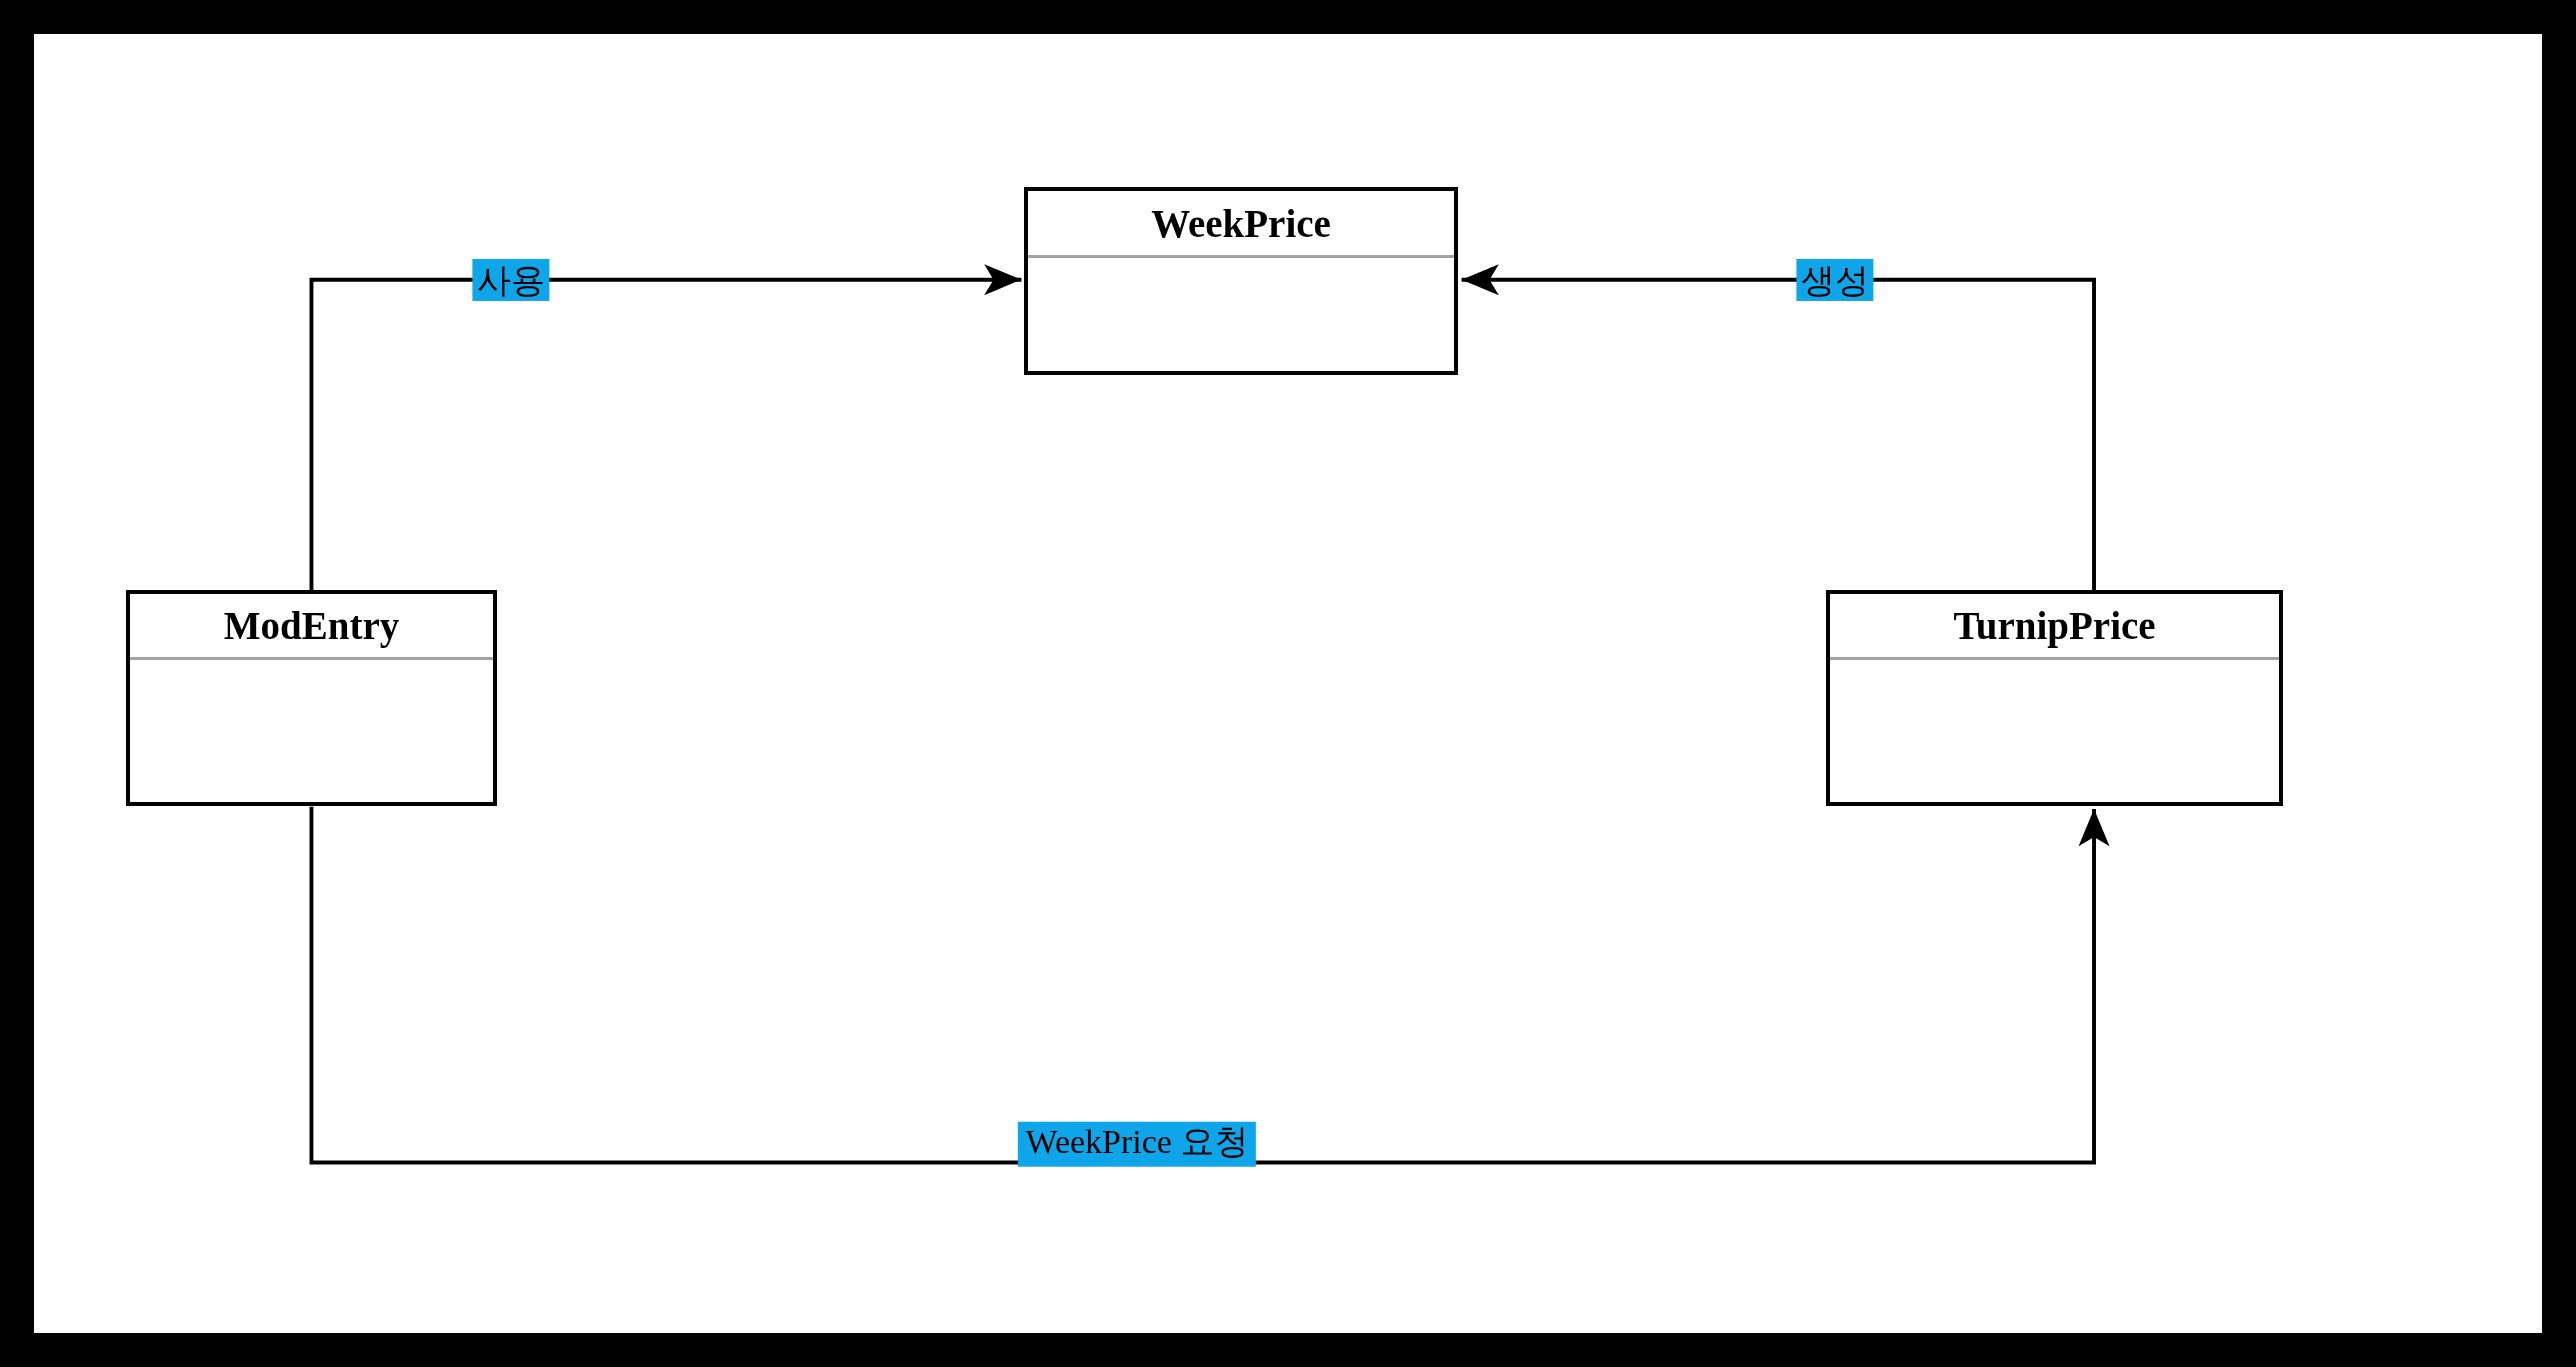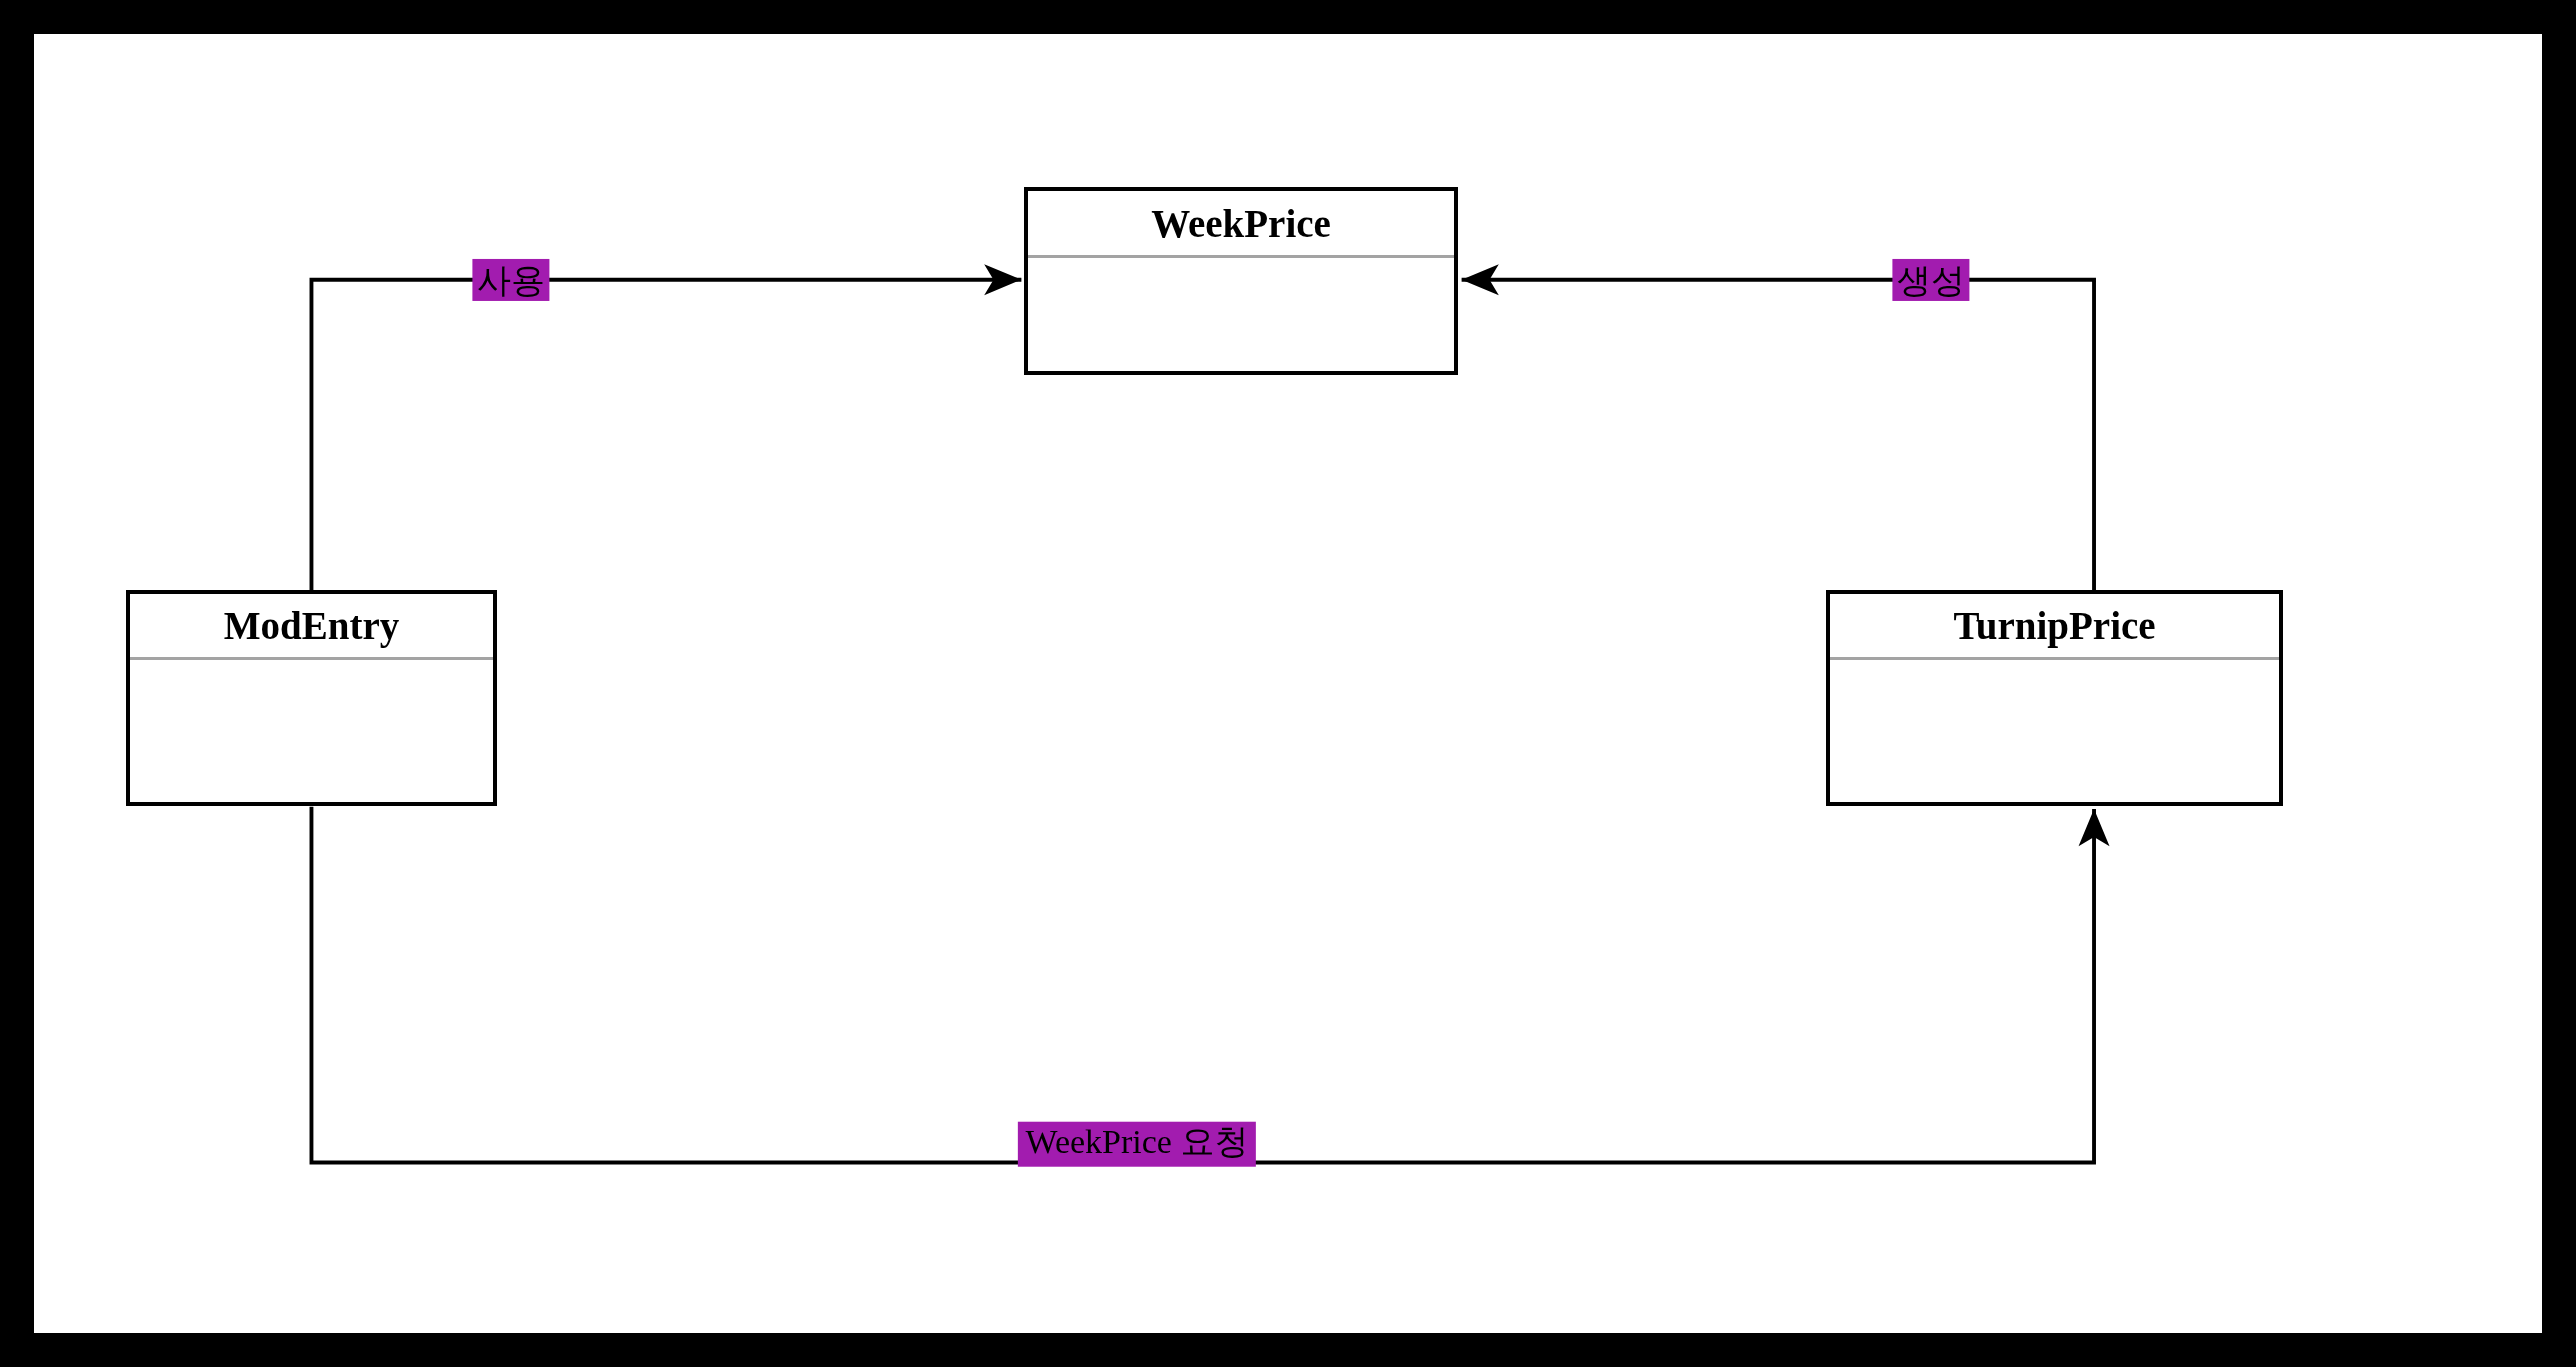--- a/index.html
+++ b/index.html
@@ -57,42 +57,42 @@
     height: 3.1px;
     background: #a3a3a3;
     flex: 0 0 auto;
   }
   .node-body {
     flex: 1 1 auto;
     background: #ffffff;
   }
   .edge-label {
     position: absolute;
-    background: #a21caf;
+    background: #0ea5e9;
     color: #000000;
     font-size: 34px;
     line-height: 1.15;
     white-space: nowrap;
     padding: 1.5px 4.6px;
     transform: translate(-50%, -50%);
   }
   .edge-label.baseline-on-line {
     transform: translate(-50%, -100%);
     padding: 0 7.7px 6.2px 7.7px;
   }
   
   .node-weekprice   { left: 990px; top: 153px; width: 434px; height: 188px; }
   .node-weekprice .node-title   { height: 64px; }
   .node-modentry    { left: 92px;  top: 556px; width: 371px; height: 216px; }
   .node-modentry .node-title    { height: 63px; }
   .node-turnipprice { left: 1792px; top: 556px; width: 457px; height: 216px; }
   .node-turnipprice .node-title { height: 63px; }
   
   .label-use     { left: 477px;  top: 246px; }
-  .label-create  { left: 1897px; top: 246px; }
+  .label-create  { left: 1801px; top: 246px; }
   .label-request { left: 1103px; top: 1133px; }
 </style>
 </head>
 <body>
 
 <div class="frame">
   <div class="canvas">
 
     <svg class="edge-layer" width="2508" height="1299" viewBox="0 0 3236 1676" xmlns="http://www.w3.org/2000/svg">
       <defs>

